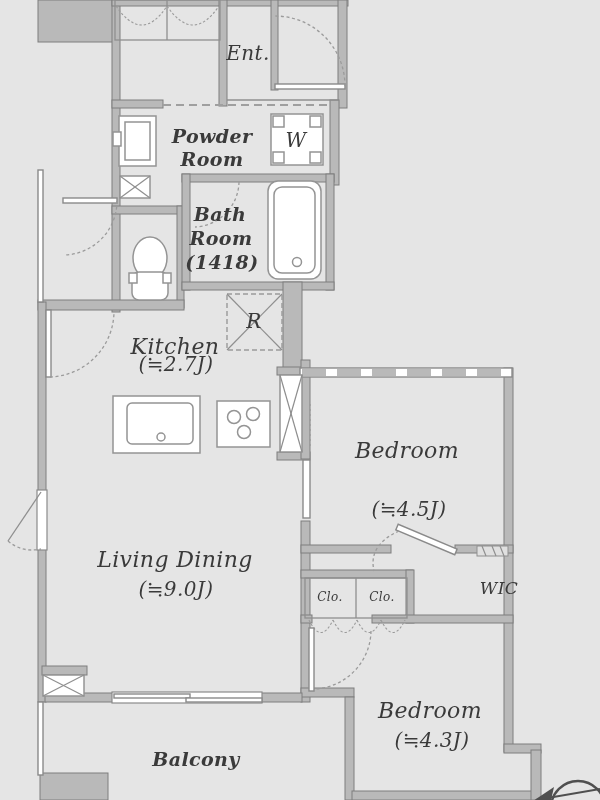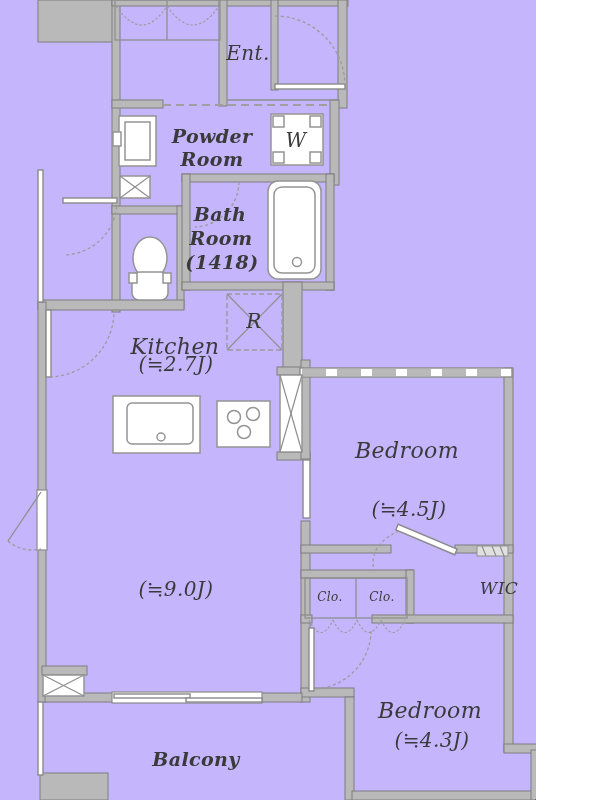--- a/index.html
+++ b/index.html
@@ -1,16 +1,16 @@
 <!DOCTYPE html>
 <html><head>
 <meta charset="utf-8">
 <style>
   html,body{margin:0;padding:0;background:#ffffff;}
-  .stage{position:relative;width:536px;height:800px;background:#c4b5fd;overflow:hidden;
+  .stage{position:relative;width:600px;height:800px;background:#e5e5e5;overflow:hidden;
          font-family:"DejaVu Serif","DejaVu Sans",serif;}
   svg{position:absolute;left:0;top:0;}
   
   .w  {fill:#b9b9b9;stroke:#7e7e7e;stroke-width:1;}
   .wd {fill:#ffffff;stroke:#8a8a8a;stroke-width:1.4;}
   .fx {fill:#ffffff;stroke:#949494;stroke-width:1.5;}
   .tl {fill:none;stroke:#8f8f8f;stroke-width:1.3;}
   .arc{fill:none;stroke:#9b9b9b;stroke-width:1.3;stroke-dasharray:3 2.6;}
   .sc {fill:none;stroke:#9a9a9a;stroke-width:1.1;stroke-dasharray:2.4 2;}
   .dsh{fill:none;stroke:#9f9f9f;stroke-width:2;stroke-dasharray:8 5;}
@@ -238,20 +238,21 @@
 <div class="lbl s19" style="left:212px;top:159px;">Room</div>
 <div class="lbl s20" style="left:296px;top:140px;">W</div>
 <div class="lbl s19" style="left:220px;top:214px;">Bath</div>
 <div class="lbl s19" style="left:221px;top:238px;">Room</div>
 <div class="lbl s19" style="left:222px;top:262px;">(1418)</div>
 <div class="lbl s20" style="left:254px;top:321px;">R</div>
 <div class="lbl s21" style="left:175px;top:347px;">Kitchen</div>
 <div class="lbl s20" style="left:176px;top:364px;font-style:italic;">(≒2.7J)</div>
 <div class="lbl s21" style="left:407px;top:451px;">Bedroom</div>
 <div class="lbl s20" style="left:409px;top:509px;">(≒4.5J)</div>
+<div class="lbl s21" style="left:175px;top:560px;">Living Dining</div>
 <div class="lbl s20" style="left:176px;top:589px;">(≒9.0J)</div>
 <div class="lbl s15" style="left:330px;top:597px;">Clo.</div>
 <div class="lbl s15" style="left:382px;top:597px;">Clo.</div>
 <div class="lbl s17" style="left:462px;top:588px;">WIC</div>
 <div class="lbl s21" style="left:430px;top:711px;">Bedroom</div>
 <div class="lbl s20" style="left:432px;top:740px;">(≒4.3J)</div>
 <div class="lbl s19" style="left:196px;top:759px;">Balcony</div>
 
 </div>
 

